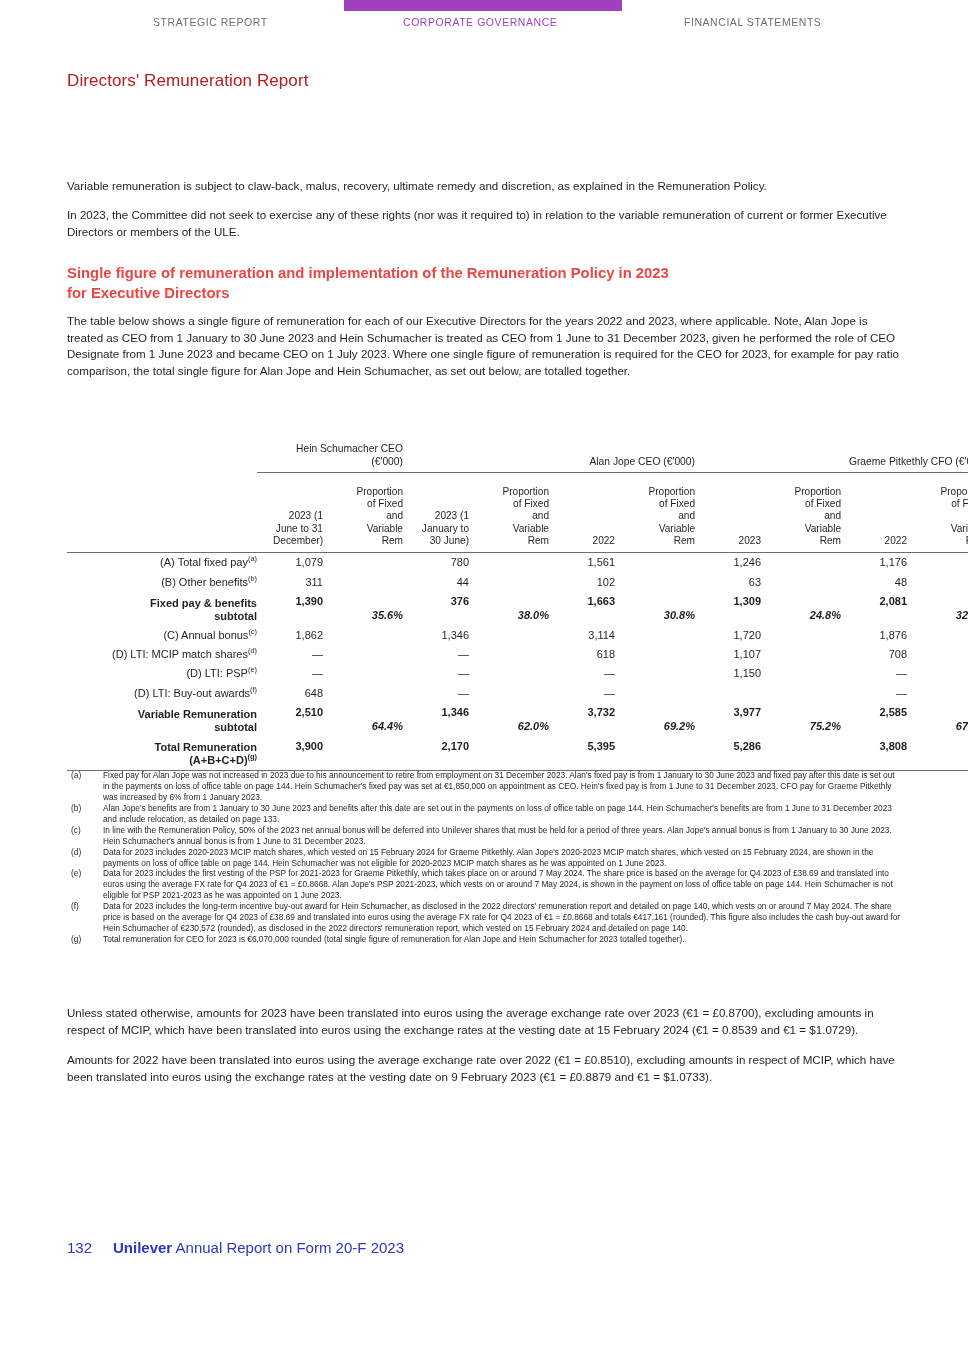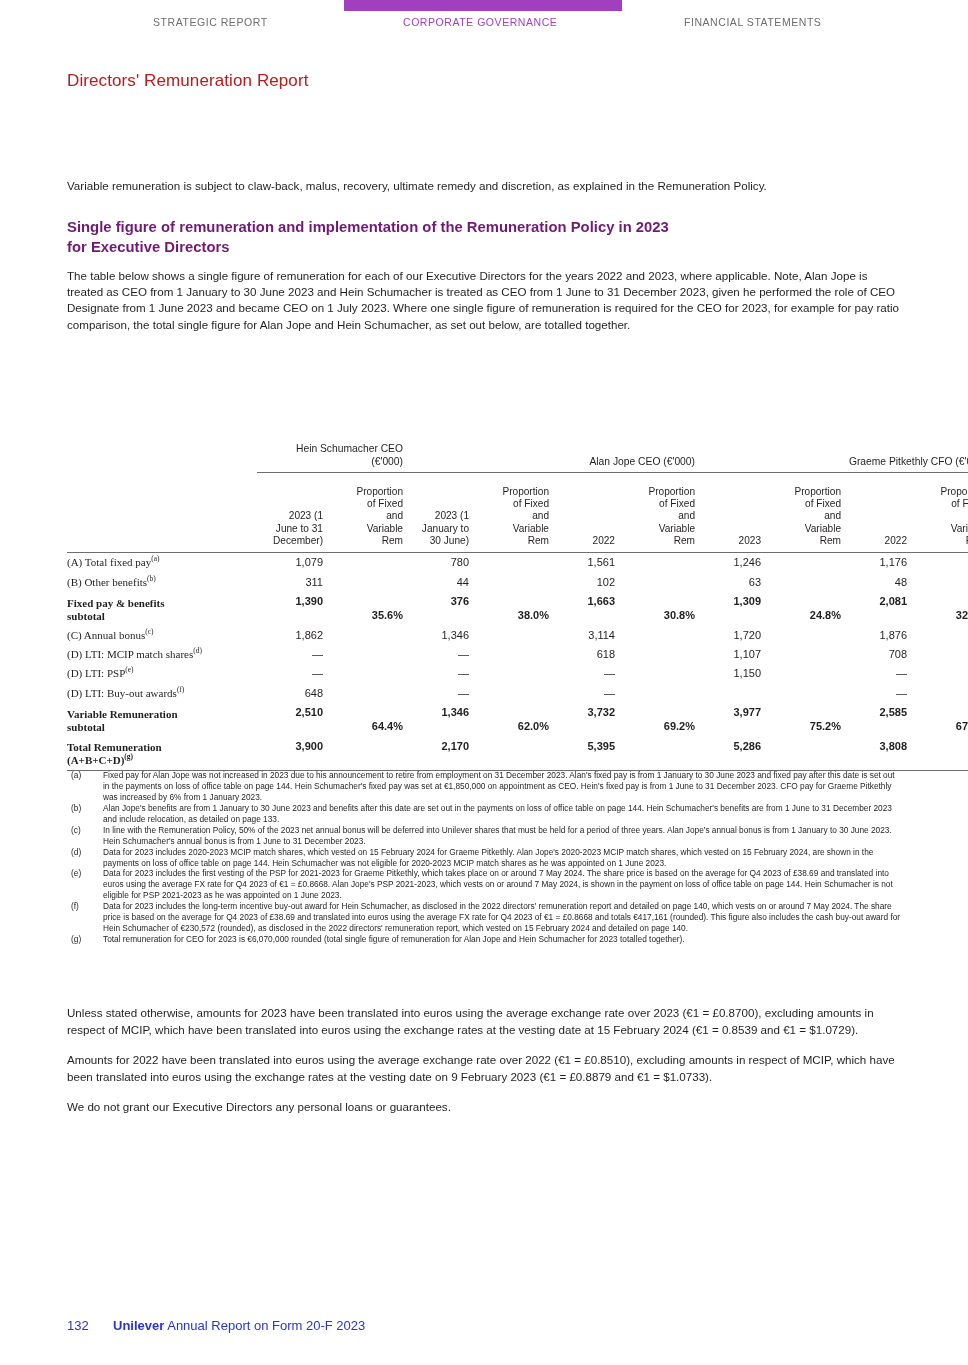--- a/index.html
+++ b/index.html
@@ -68,21 +68,21 @@
     margin: 0 0 8px 0;
     font-size: 14.5px;
     font-weight: 400;
     color: #2b35c6;
     letter-spacing: 0.05px;
   }
   h2.sec-head-bold {
     margin: 24px 0 10px 0;
     font-size: 14.8px;
     font-weight: bold;
-    color: #701a75;
+    color: #ef4444;
     line-height: 1.32;
     letter-spacing: 0.02px;
   }
   p.body {
     margin: 0 0 13px 0;
     font-size: 11.6px;
     line-height: 1.42;
     color: #231f20;
   }
 
@@ -149,37 +149,37 @@
     height: 0;
     padding: 0 !important;
     font-size: 0;
   }
 
   tr.datarow td {
     padding: 3.0px 0 2.6px 0 !important;
     font-size: 11.0px;
     line-height: 1.26;
   }
-  tr.datarow td.lbl { text-align: left; font-family: Liberation Serif, serif; }
+  tr.datarow td.lbl { text-align: right; }
   tr.datarow td.num { text-align: right; padding-right: 0 !important; }
   tr.datarow td.pct { text-align: right; padding-right: 0 !important; }
   tr.datarow.bold td { font-weight: bold; }
   tr.datarow.two-line td.lbl { line-height: 1.2; }
 
   td.num, td.pct { font-variant-numeric: tabular-nums; }
 
   sup.fn {
     font-size: 7.4px;
     vertical-align: super;
     line-height: 0;
   }
 
   
   .stack-top { display:block; }
-  .stack-bot { display:block; visibility:hidden; }
+  .stack-bot { display:block; visibility:hidden;font-style:italic; }
 
   
   .footnotes {
     position: absolute;
     left: 67px;
     top: 770px;
     width: 834px;
     font-size: 8.3px;
     line-height: 1.32;
     color: #231f20;
@@ -205,22 +205,22 @@
   .closing p {
     margin: 0 0 14px 0;
     font-size: 11.6px;
     line-height: 1.43;
   }
 
   
   .footer {
     position: absolute;
     left: 67px;
-    top: 1318px;
-    font-size: 13px;
+    top: 1239px;
+    font-size: 15px;
     color: #2b35c6;
     white-space: nowrap;
   }
   .footer .pg { display: inline-block; width: 46px; }
   .footer .brand { font-weight: bold; }
 </style>
 </head>
 <body>
 
 <div class="topnav">
@@ -229,20 +229,21 @@
     <span class="topnav-item ti-0">STRATEGIC REPORT</span>
     <span class="topnav-item ti-1">CORPORATE GOVERNANCE</span>
     <span class="topnav-item ti-2">FINANCIAL STATEMENTS</span>
   </div>
 </div>
 
 <div class="runninghead">Directors' Remuneration Report</div>
 
 <div class="content">
   <p class="body">Variable remuneration is subject to claw-back, malus, recovery, ultimate remedy and discretion, as explained in the Remuneration Policy.</p>
+  <p class="body">In 2023, the Committee did not seek to exercise any of these rights (nor was it required to) in relation to the variable remuneration of current or former Executive Directors or members of the ULE.</p>
 
   <h2 class="sec-head-bold">
     <span>Single figure of remuneration and implementation of the Remuneration Policy in 2023</span><br>
     <span>for Executive Directors</span>
   </h2>
   <p class="body">The table below shows a single figure of remuneration for each of our Executive Directors for the years 2022 and 2023, where applicable. Note, Alan Jope is treated as CEO from 1 January to 30 June 2023 and Hein Schumacher is treated as CEO from 1 June to 31 December 2023, given he performed the role of CEO Designate from 1 June 2023 and became CEO on 1 July 2023. Where one single figure of remuneration is required for the CEO for 2023, for example for pay ratio comparison, the total single figure for Alan Jope and Hein Schumacher, as set out below, are totalled together.</p>
 </div>
 
 <div class="rem-table">
   <table class="remun">
@@ -570,18 +571,17 @@
     </div>
     <div class="fnrow">
       <div class="fnmark">(g)</div>
       <div class="fntext">Total remuneration for CEO for 2023 is €6,070,000 rounded (total single figure of remuneration for Alan Jope and Hein Schumacher for 2023 totalled together).</div>
     </div>
   </div>
 
 <div class="closing">
   <p>Unless stated otherwise, amounts for 2023 have been translated into euros using the average exchange rate over 2023 (€1 = £0.8700), excluding amounts in respect of MCIP, which have been translated into euros using the exchange rates at the vesting date at 15 February 2024 (€1 = 0.8539 and €1 = $1.0729).</p>
   <p>Amounts for 2022 have been translated into euros using the average exchange rate over 2022 (€1 = £0.8510), excluding amounts in respect of MCIP, which have been translated into euros using the exchange rates at the vesting date on 9 February 2023 (€1 = £0.8879 and €1 = $1.0733).</p>
-  <p>We do not grant our Executive Directors any personal loans or guarantees.</p>
 </div>
 
 <div class="footer">
   <span class="pg">132</span><span class="brand">Unilever</span><span> Annual Report on Form 20-F 2023</span>
 </div>
 
 </body></html>

